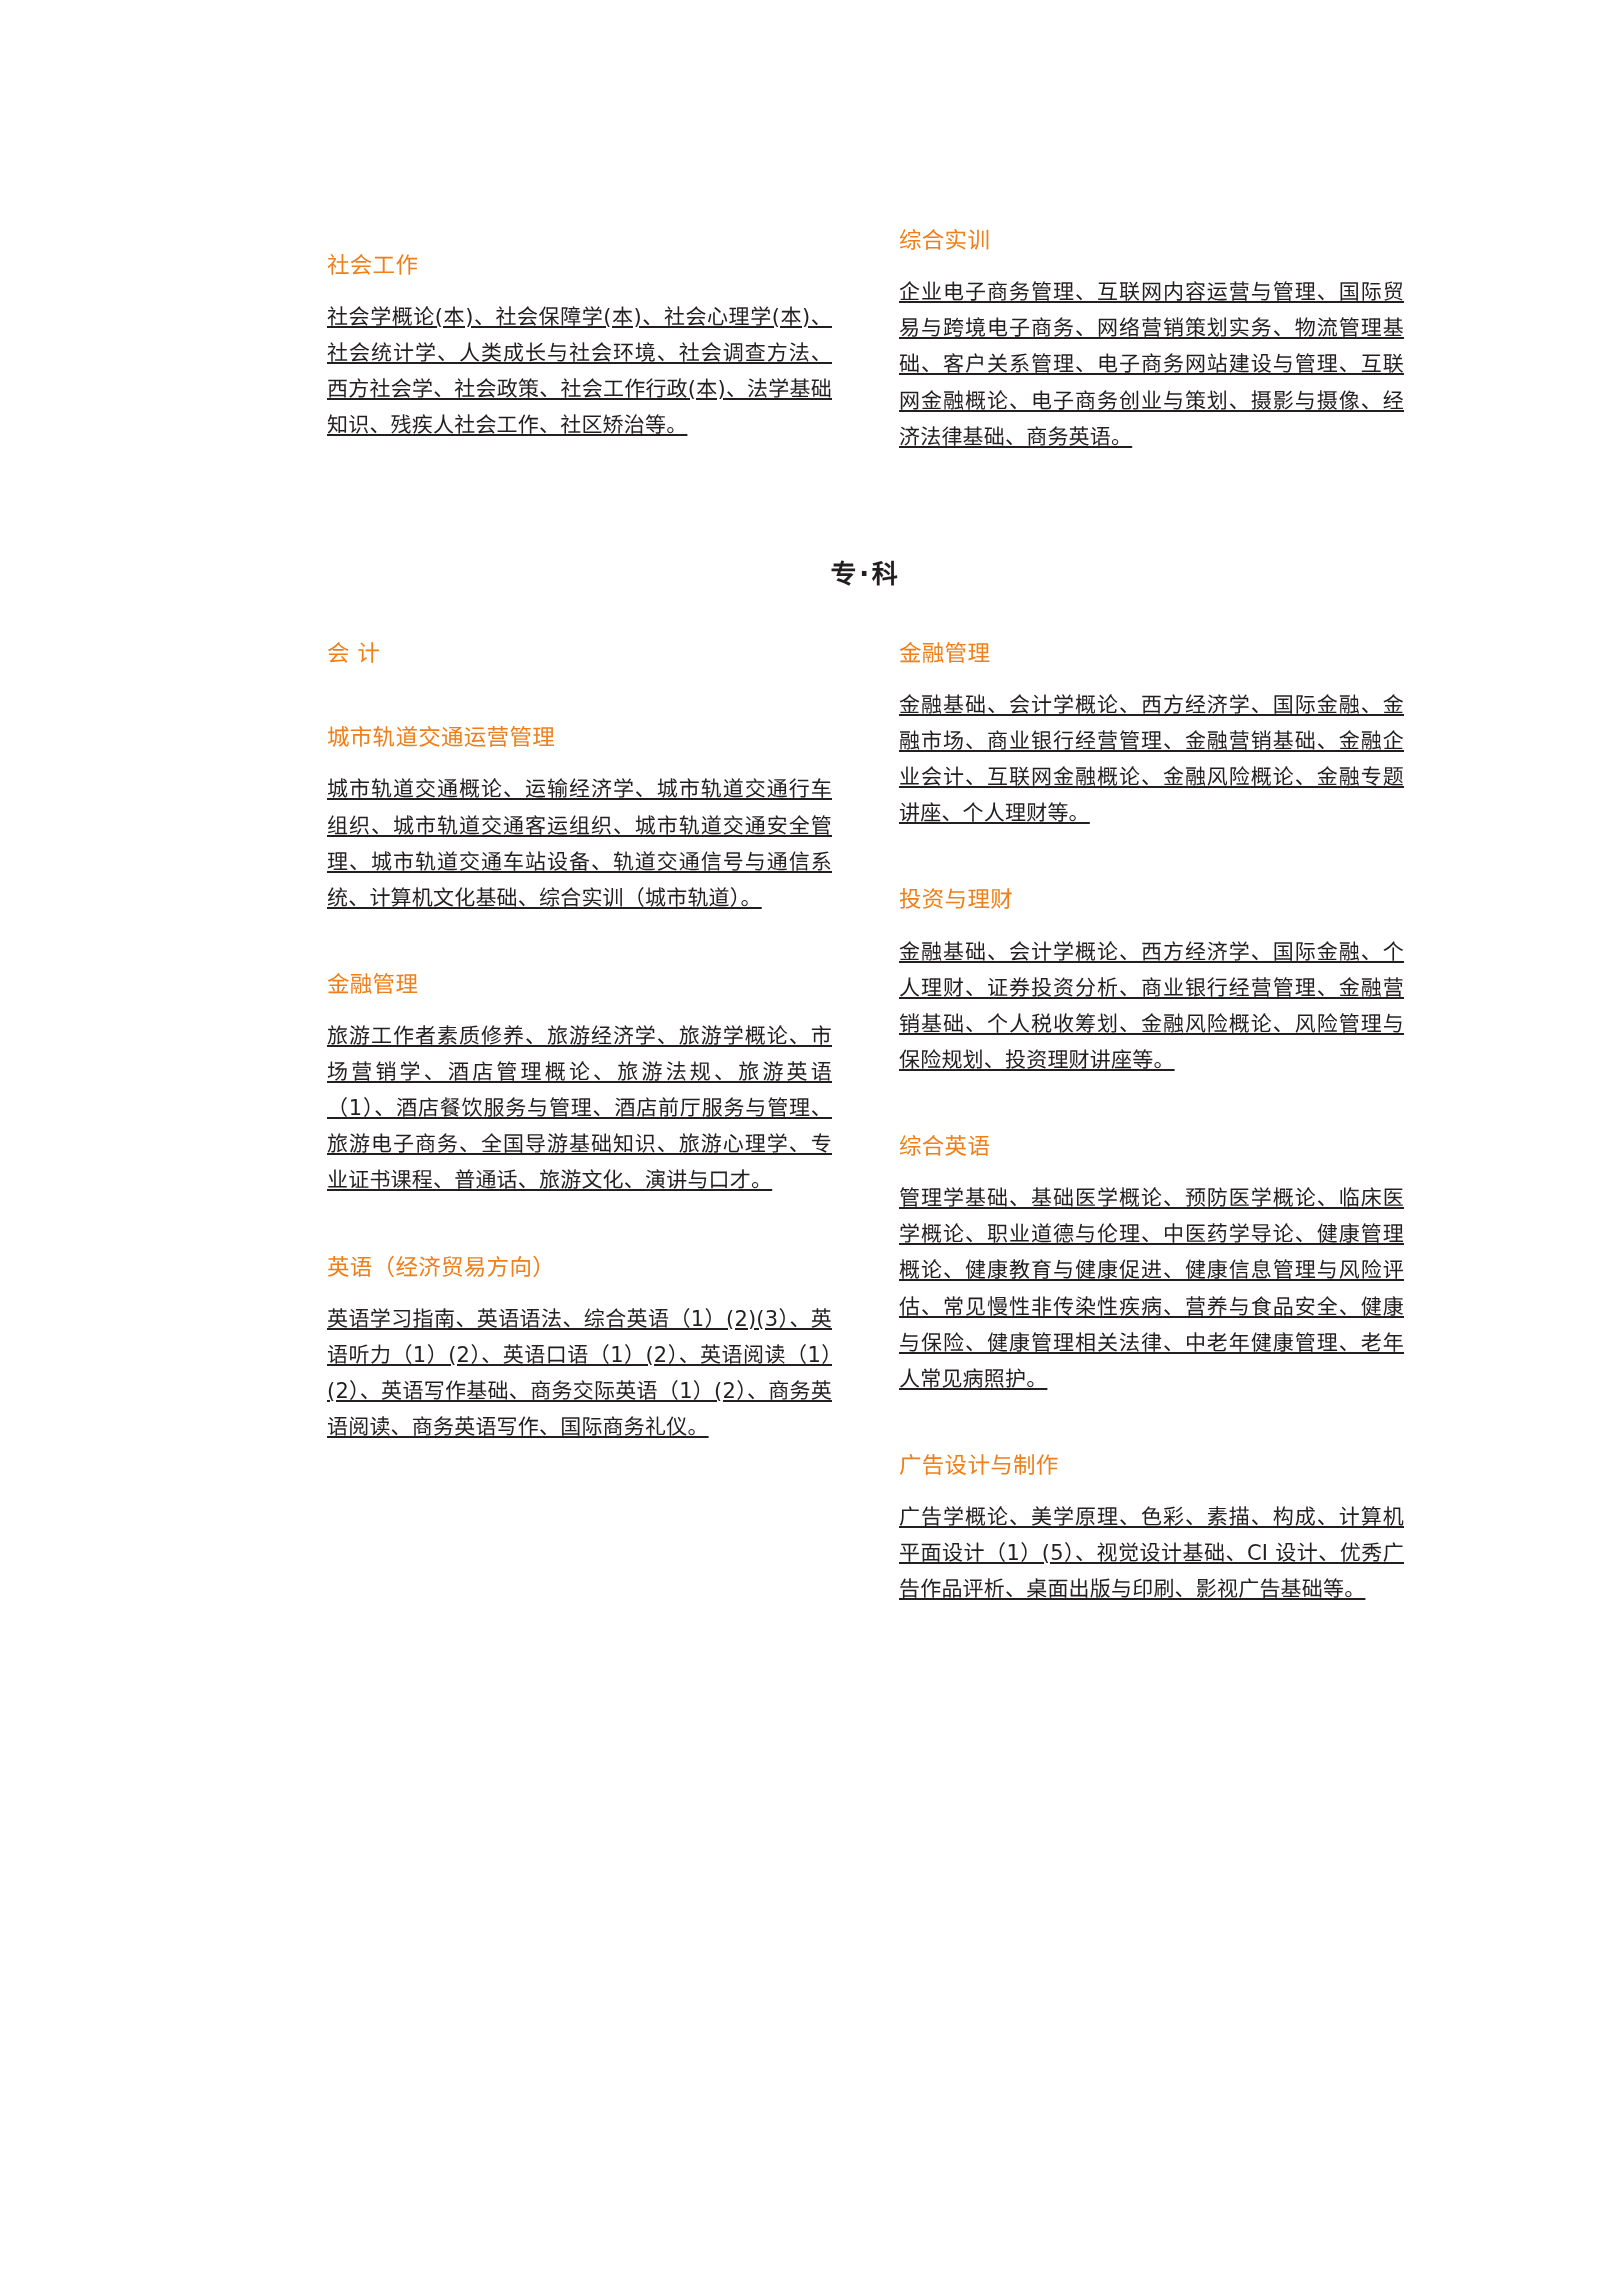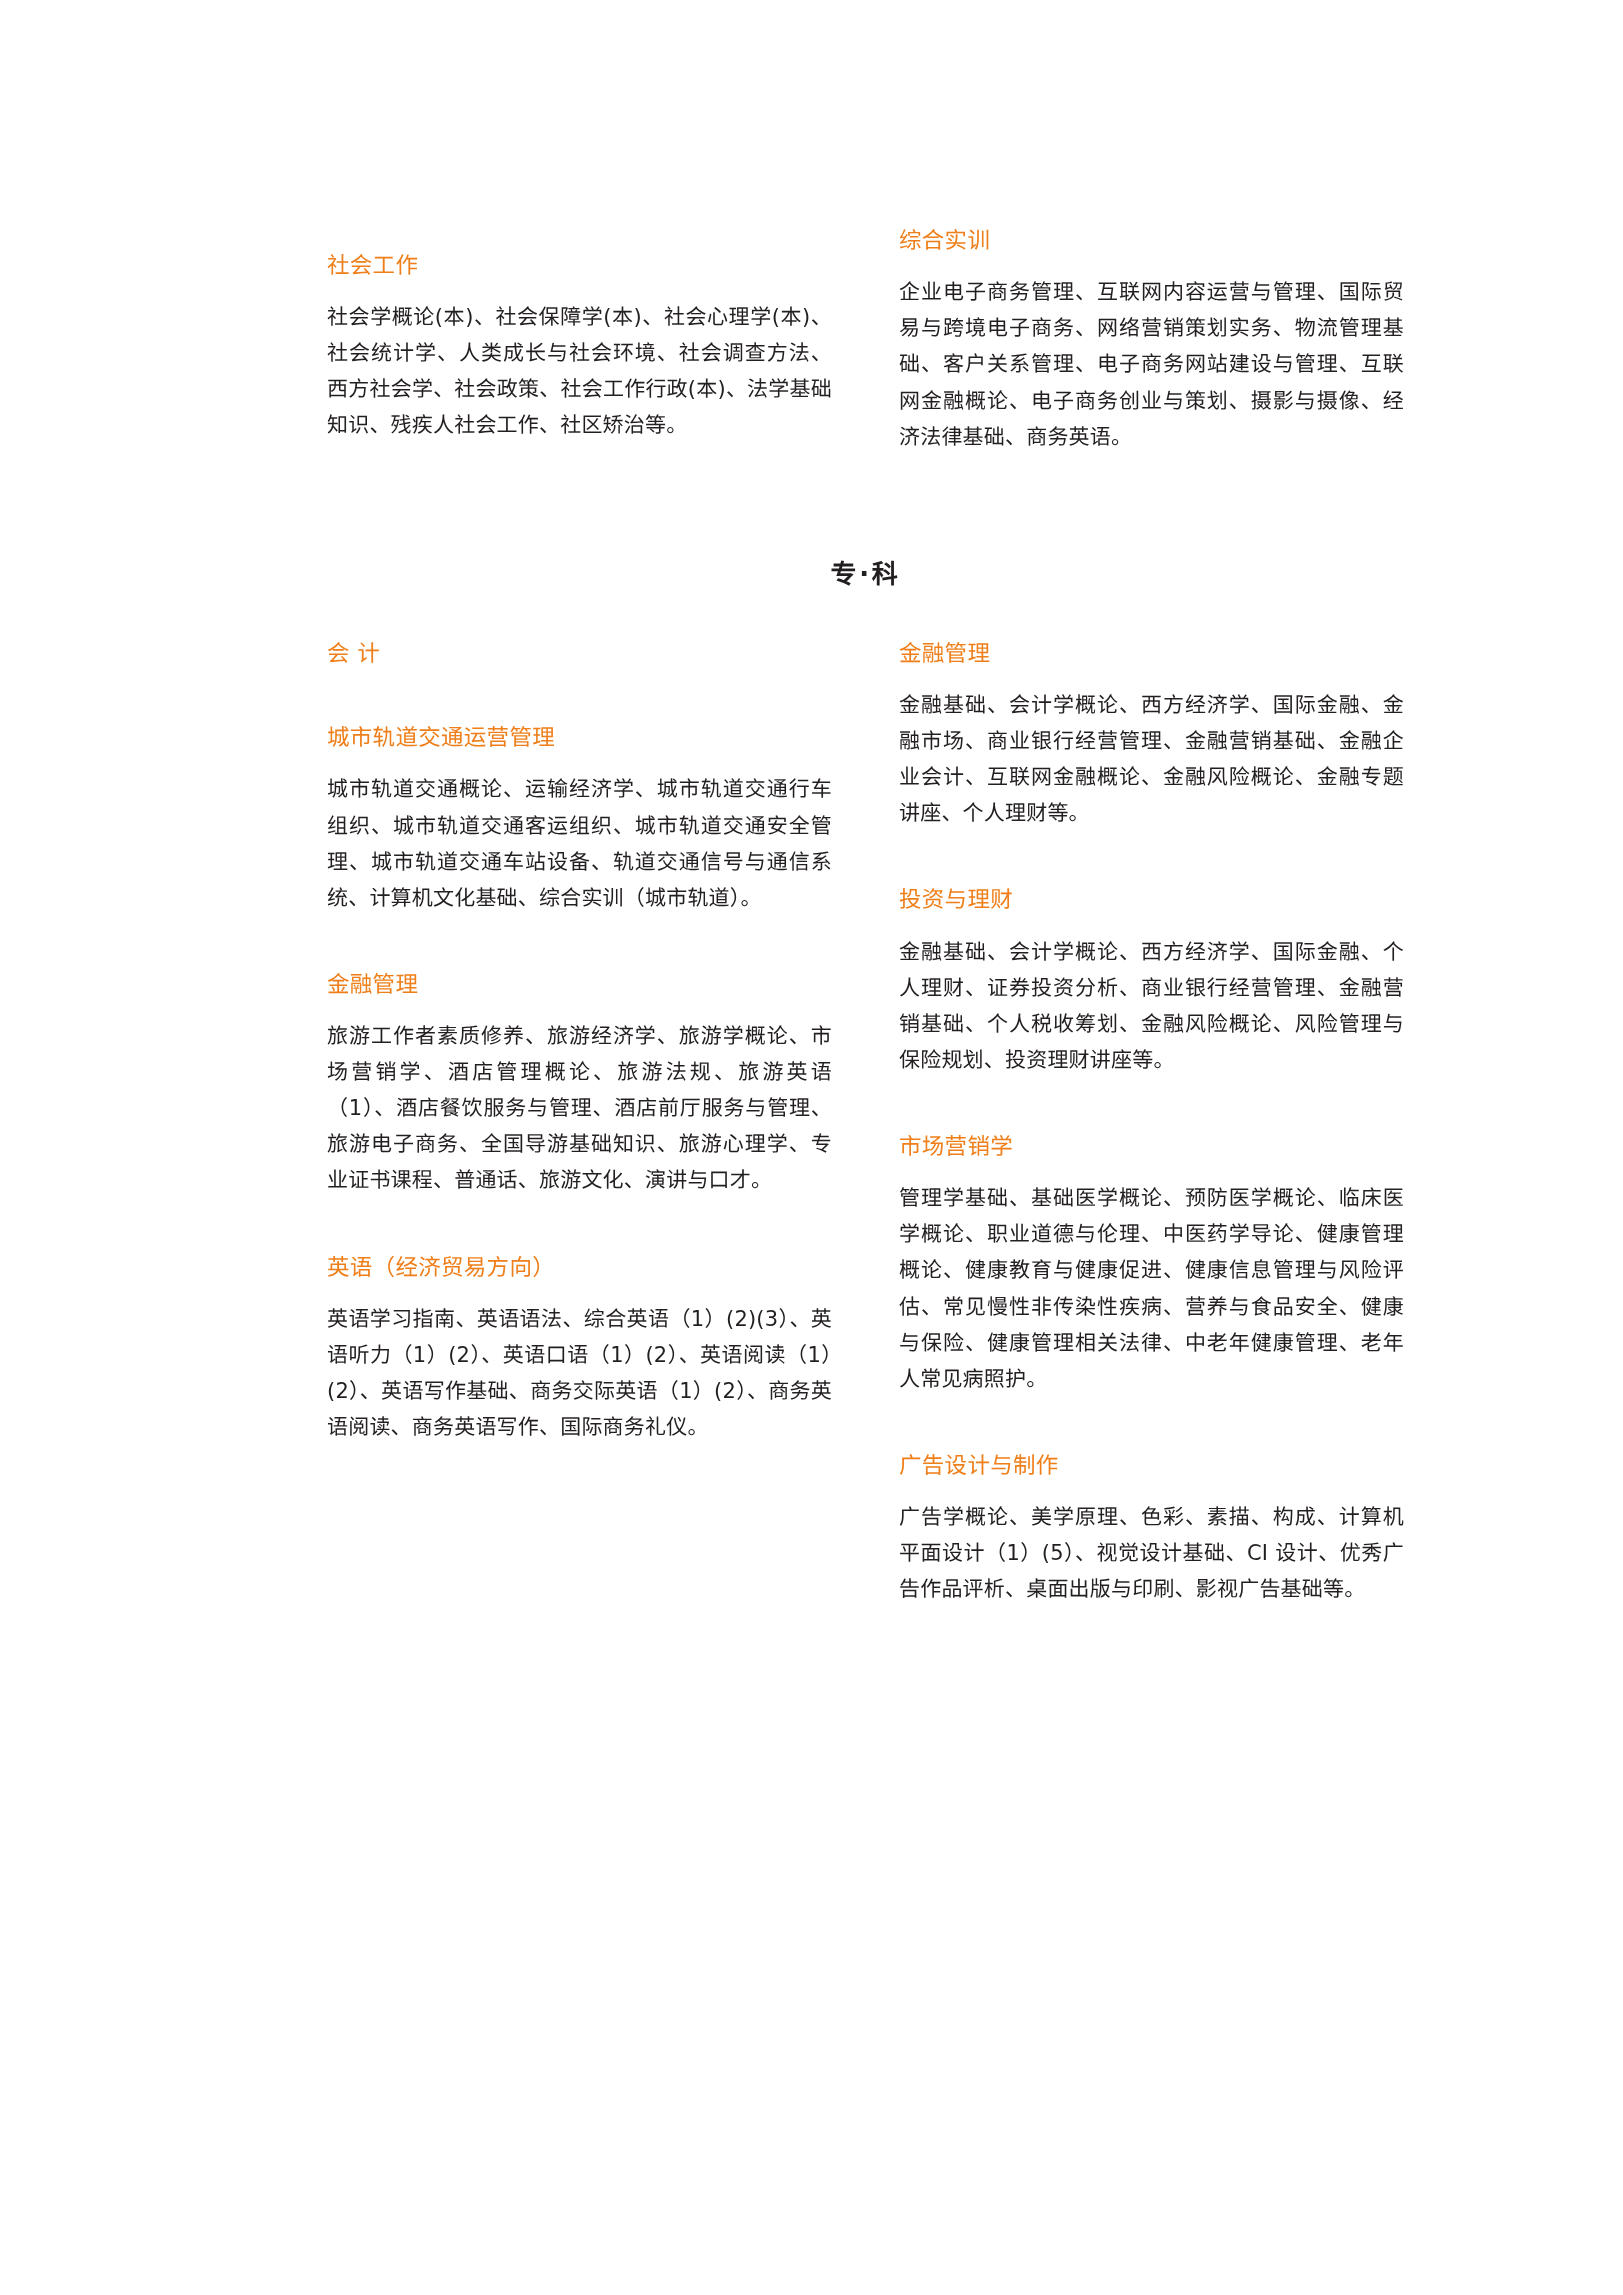--- a/index.html
+++ b/index.html
@@ -52,20 +52,21 @@
     letter-spacing: 0.3px;
   }
   .entry-body {
     color: #231f20;
     font-size: 21px;
     line-height: 1.72;
     margin: 0;
     text-align: justify;
     text-justify: inter-ideograph;
     letter-spacing: 0.2px;
+    text-decoration: underline;
   }
   .section-heading {
     text-align: center;
     font-size: 26px;
     font-weight: bold;
     color: #231f20;
     letter-spacing: 2.7px;
     margin: 45px 0 48px 0;
   }
   
@@ -129,21 +130,21 @@
           <h3 class="entry-title">金融管理</h3>
           <p class="entry-body">金融基础、会计学概论、西方经济学、国际金融、金融市场、商业银行经营管理、金融营销基础、金融企业会计、互联网金融概论、金融风险概论、金融专题讲座、个人理财等。</p>
         </div>
 
         <div class="entry">
           <h3 class="entry-title">投资与理财</h3>
           <p class="entry-body">金融基础、会计学概论、西方经济学、国际金融、个人理财、证券投资分析、商业银行经营管理、金融营销基础、个人税收筹划、金融风险概论、风险管理与保险规划、投资理财讲座等。</p>
         </div>
 
         <div class="entry">
-          <h3 class="entry-title">市场营销学</h3>
+          <h3 class="entry-title">综合英语</h3>
           <p class="entry-body">管理学基础、基础医学概论、预防医学概论、临床医学概论、职业道德与伦理、中医药学导论、健康管理概论、健康教育与健康促进、健康信息管理与风险评估、常见慢性非传染性疾病、营养与食品安全、健康与保险、健康管理相关法律、中老年健康管理、老年人常见病照护。</p>
         </div>
 
         <div class="entry">
           <h3 class="entry-title">广告设计与制作</h3>
           <p class="entry-body">广告学概论、美学原理、色彩、素描、构成、计算机平面设计（1）(5）、视觉设计基础、CI 设计、优秀广告作品评析、桌面出版与印刷、影视广告基础等。</p>
         </div>
 
       </div>
     </div>

